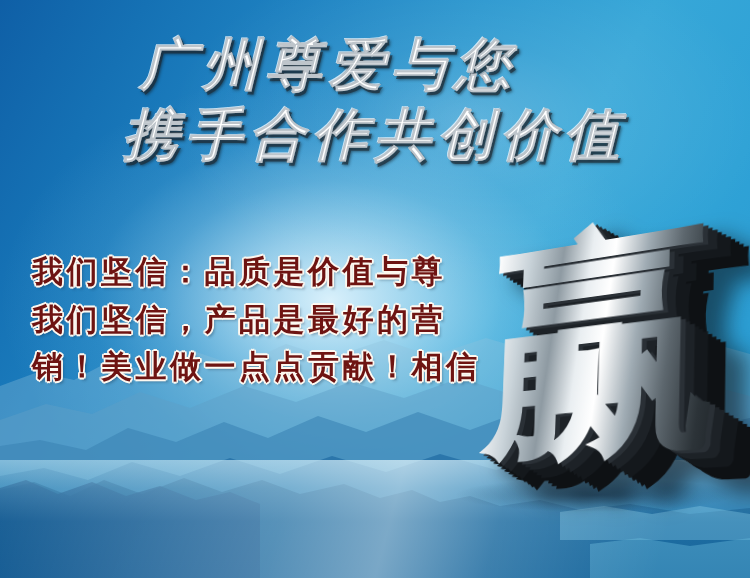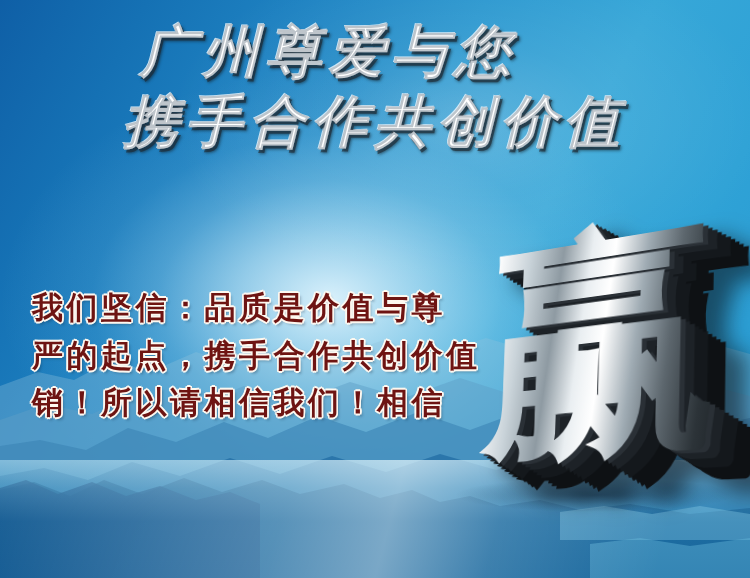--- a/index.html
+++ b/index.html
@@ -111,31 +111,30 @@
     font-size: 56px;
     line-height: 70px;
     letter-spacing: 7px;
     white-space: nowrap;
     text-shadow:
       2px 3px 0 rgba(30,40,48,0.62),
       3px 4px 3px rgba(16,26,34,0.52),
       -1px -1px 0 rgba(225,240,250,0.9);
     -webkit-text-stroke: 0.6px rgba(70,90,105,0.35);
   }
-  #head-line-1 { padding-right: 92px; }
+  #head-line-1 { padding-right: 92px; margin-top: 13px; }
   #head-line-2 { }
 
   
   #body-copy {
     position: absolute;
     left: 32px;
     top: 248px;
     width: 448px;
     z-index: 7;
-    margin-top: 36px;
   }
   .body-line {
     color: #6e1412;
     font-family: "DejaVu Serif", "Liberation Serif", serif;
     font-weight: 700;
     font-size: 31px;
     line-height: 47.5px;
     letter-spacing: 3.5px;
     white-space: nowrap;
     text-shadow:
@@ -257,17 +256,17 @@
     <div id="win-glyph">赢</div>
   </div>
 
   <div id="headline">
     <div class="head-line" id="head-line-1">广州尊爱与您</div>
     <div class="head-line" id="head-line-2">携手合作共创价值</div>
   </div>
 
   <div id="body-copy">
     <div class="body-line">我们坚信：品质是价值与尊</div>
-    <div class="body-line">严的起点，携手合作共创价值</div>
-    <div class="body-line">销！所以请相信我们！相信</div>
+    <div class="body-line">我们坚信，产品是最好的营</div>
+    <div class="body-line">销！美业做一点点贡献！相信</div>
   </div>
 
 </div>
 
 </body></html>

